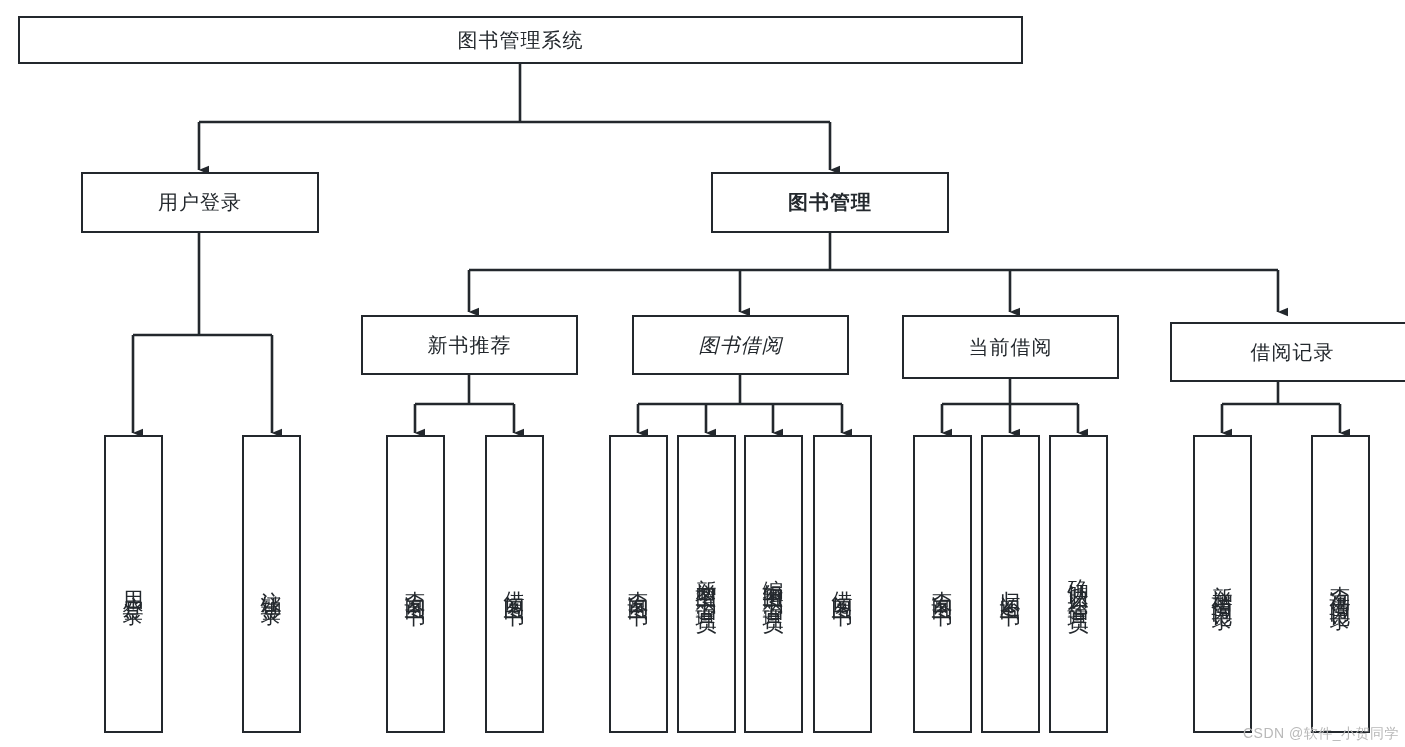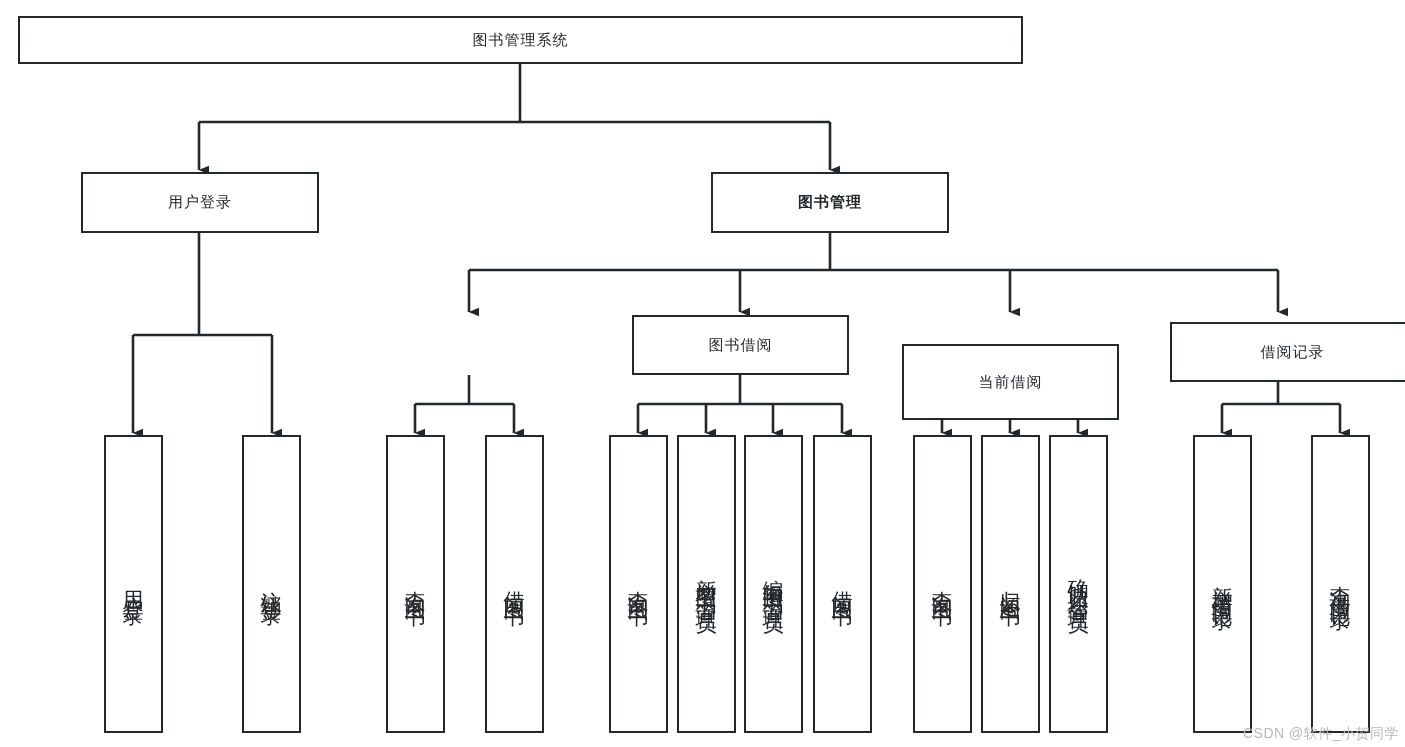--- a/index.html
+++ b/index.html
@@ -28,21 +28,21 @@
     position: absolute;
     box-sizing: border-box;
     border: 2px solid #23282d;
     background: #ffffff;
     display: flex;
     align-items: center;
     justify-content: center;
     color: #23282d;
   }
   .node.h {
-    font-size: 15px;
+    font-size: 20px;
     letter-spacing: 1px;
   }
   .node.v {
     font-size: 21px;
   }
   .node.v .vlabel {
     writing-mode: vertical-rl;
     text-orientation: upright;
     letter-spacing: 5px;
     line-height: 1;
@@ -118,24 +118,27 @@
     <span>图书管理系统</span>
   </div>
 
   <div class="node h" style="left:81px; top:172px; width:238px; height:61px;">
     <span>用户登录</span>
   </div>
   <div class="node h" style="left:711px; top:172px; width:238px; height:61px;font-weight:bold;">
     <span>图书管理</span>
   </div>
 
-  <div class="node h" style="left:632px; top:315px; width:217px; height:60px;">
+  <div class="node h" style="left:361px; top:315px; width:217px; height:60px;">
+    <span>新书推荐</span>
+  </div>
+  <div class="node h" style="left:632px; top:315px; width:217px; height:60px;font-style:italic;">
     <span>图书借阅</span>
   </div>
-  <div class="node h" style="left:902px; top:315px; width:217px; height:76px;margin-top:29px;">
+  <div class="node h" style="left:902px; top:315px; width:217px; height:64px;">
     <span>当前借阅</span>
   </div>
   <div class="node h" style="left:1170px; top:315px; width:245px; height:60px;margin-top:7px;">
     <span>借阅记录</span>
   </div>
 
   <div class="node v" style="left:104px; top:435px; width:59px; height:298px;">
     <span class="vlabel">用户登录</span>
   </div>
   <div class="node v" style="left:242px; top:435px; width:59px; height:298px;">

